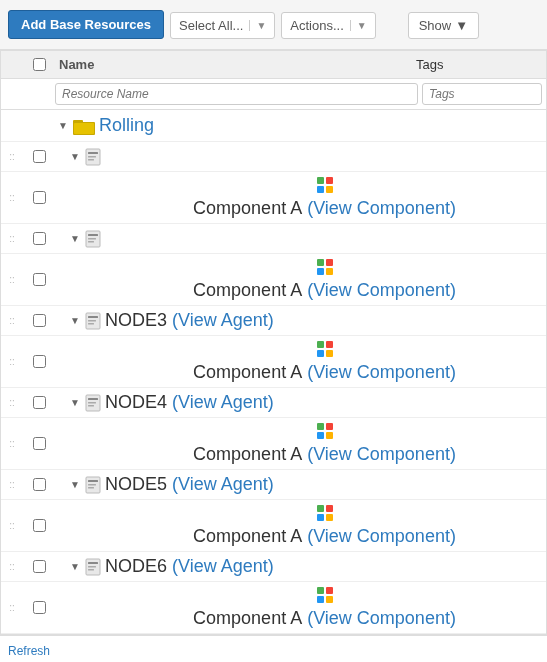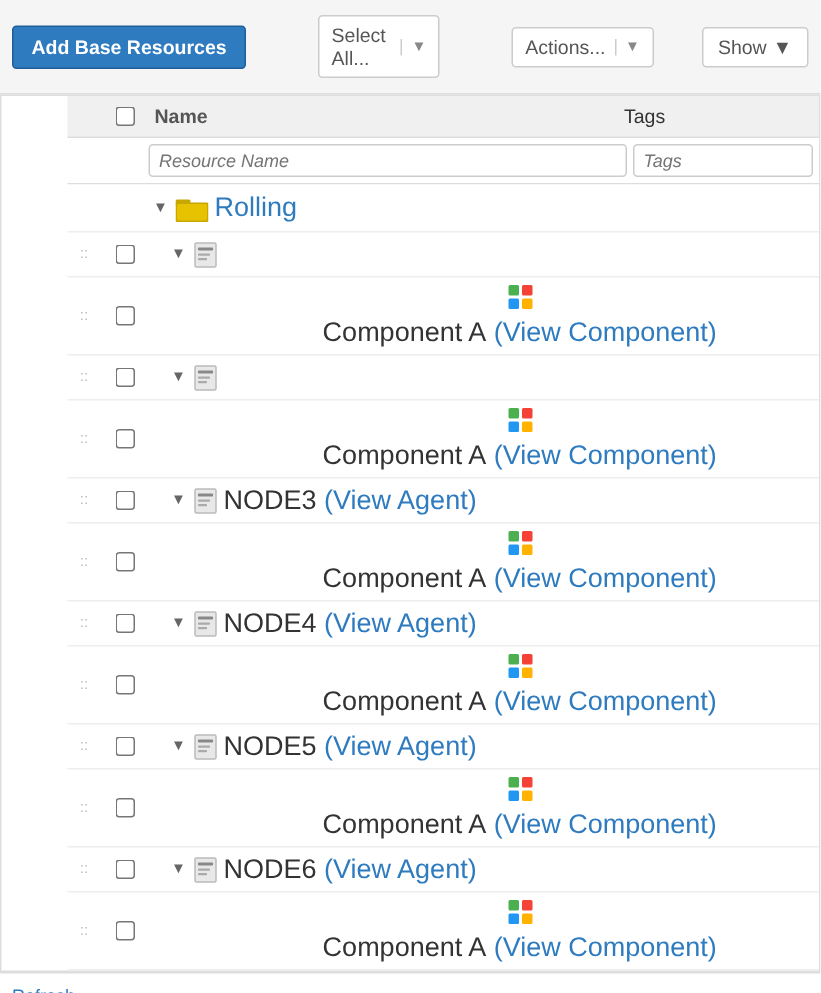--- a/index.html
+++ b/index.html
@@ -8,21 +8,21 @@
       font-size: 13px;
       background: #fff;
       color: #333;
       width: 547px;
       min-height: 662px;
     }
 
     
     .toolbar {
       display: flex;
-      align-items: center;
+      align-items: flex-end;
       gap: 6px;
       padding: 10px 8px;
       background: #f5f5f5;
       border-bottom: 1px solid #ddd;
     }
 
     .btn-primary {
       background: #2e7bbf;
       color: #fff;
       border: 1px solid #1e5f99;
@@ -38,21 +38,20 @@
       display: flex;
       align-items: center;
       background: #fff;
       border: 1px solid #ccc;
       border-radius: 3px;
       padding: 5px 8px;
       font-size: 13px;
       cursor: pointer;
       gap: 4px;
       color: #555;
-      margin-left: 42px;
     }
     .btn-dropdown .arrow {
       border-left: 1px solid #ccc;
       padding-left: 6px;
       margin-left: 2px;
       font-size: 10px;
       color: #888;
     }
 
     .btn-show {
@@ -66,21 +65,20 @@
       cursor: pointer;
       gap: 4px;
       color: #555;
       margin-left: 26px;
     }
 
     
     .table-container {
       border: 1px solid #ddd;
       margin: 0;
-      padding-left: 44px;
     }
 
     .table-header {
       display: flex;
       align-items: center;
       background: #f0f0f0;
       border-bottom: 1px solid #ddd;
       padding: 6px 0;
     }
 

